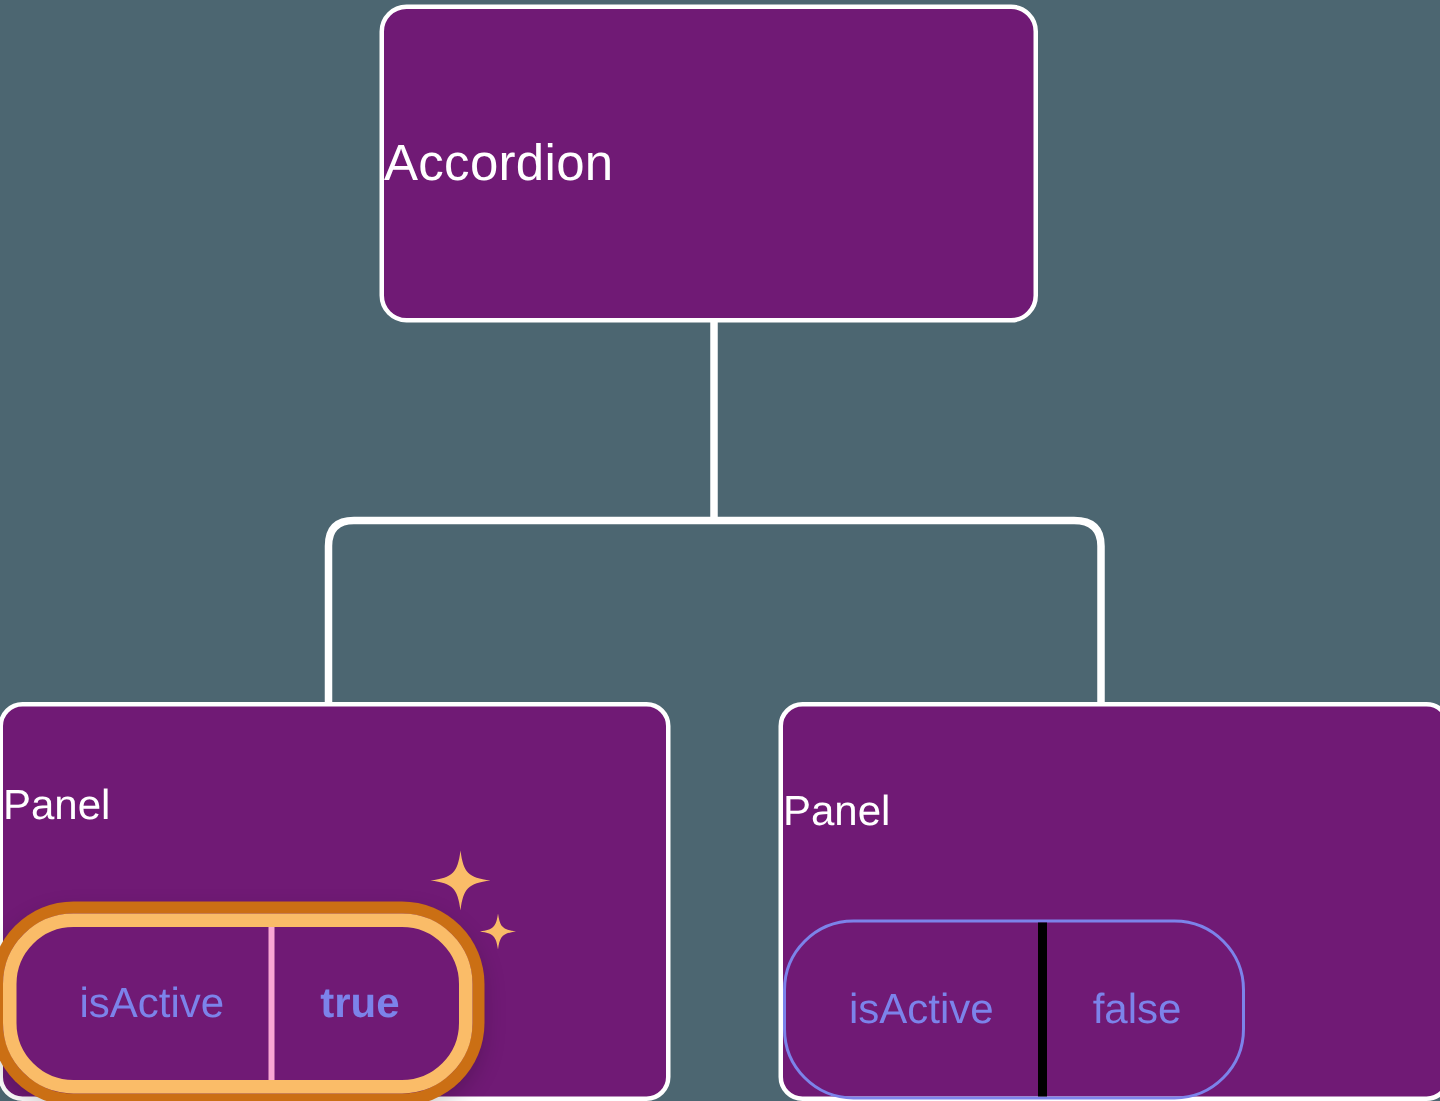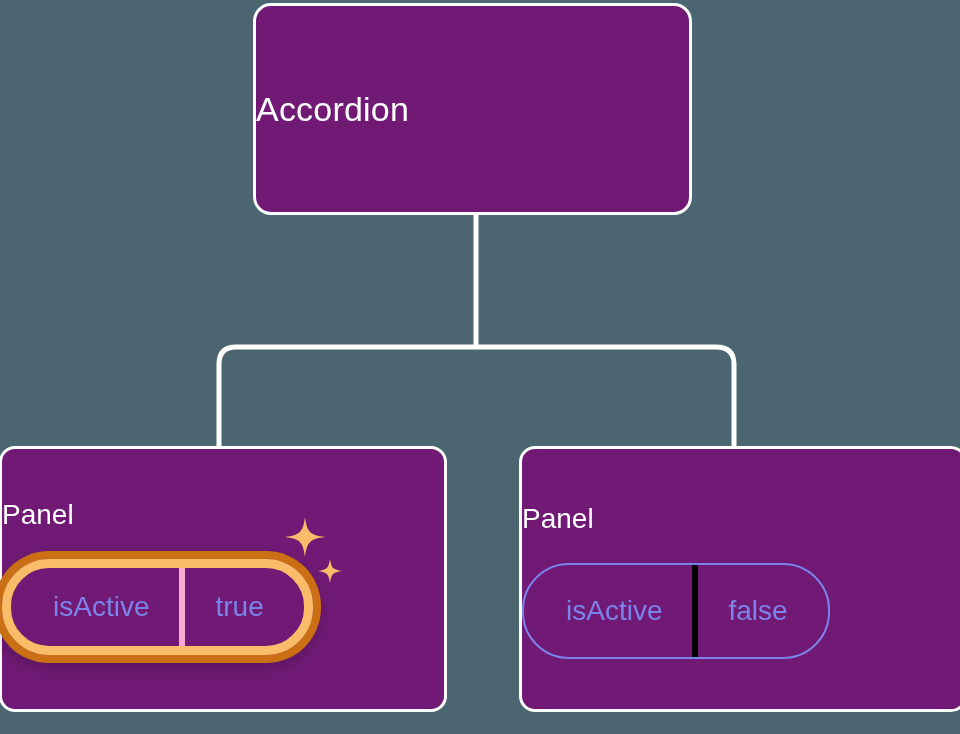--- a/index.html
+++ b/index.html
@@ -52,23 +52,24 @@
     color: #ffffff;
     font-size: 34px;
     font-weight: 400;
     letter-spacing: 0.2px;
     line-height: 1;
   }
 
   .node-panel {
     width: 448px;
     height: 266px;
-    top: 446px;
+    top: 468px;
     border-radius: 16px;
     overflow: visible;
+    gap: 28px;
   }
   .node-panel-left  { left: -1px; }
   .node-panel-right { left: 519px; }
 
   .node-title-panel {
     color: #ffffff;
     font-size: 28px;
     font-weight: 400;
     line-height: 1;
     margin-top: 52px;
@@ -78,21 +79,21 @@
   
   .pill-wrap {
     position: relative;
     margin-top: 30px;
   }
   .pill {
     position: relative;
     box-sizing: border-box;
     display: flex;
     align-items: stretch;
-    height: 96px;
+    height: 120px;
     border: 2px solid #7c83ea;
     border-radius: 47px;
     background: transparent;
   }
   .pill-cell {
     display: flex;
     align-items: center;
     justify-content: center;
     color: #7c83ea;
     font-size: 28px;
@@ -105,22 +106,22 @@
 
   
   .pill-highlight .pill {
     border: 9px solid #fabc68;
     box-shadow:
       0 0 0 8px #cb6f14,
       0 6px 16px 6px rgba(0,0,0,0.22);
   }
   .pill-highlight .pill-cell { color: #7c83ea; }
   .pill-highlight .pill-value {
-    border-left: 6px solid #f9a8d4;
-    font-weight: normal;
+    border-left: 4px solid #f9a8d4;
+    font-weight: bold;
   }
 
   
   .sparkles {
     position: absolute;
     right: -34px;
     top: -44px;
     width: 64px;
     height: 80px;
     pointer-events: none;

